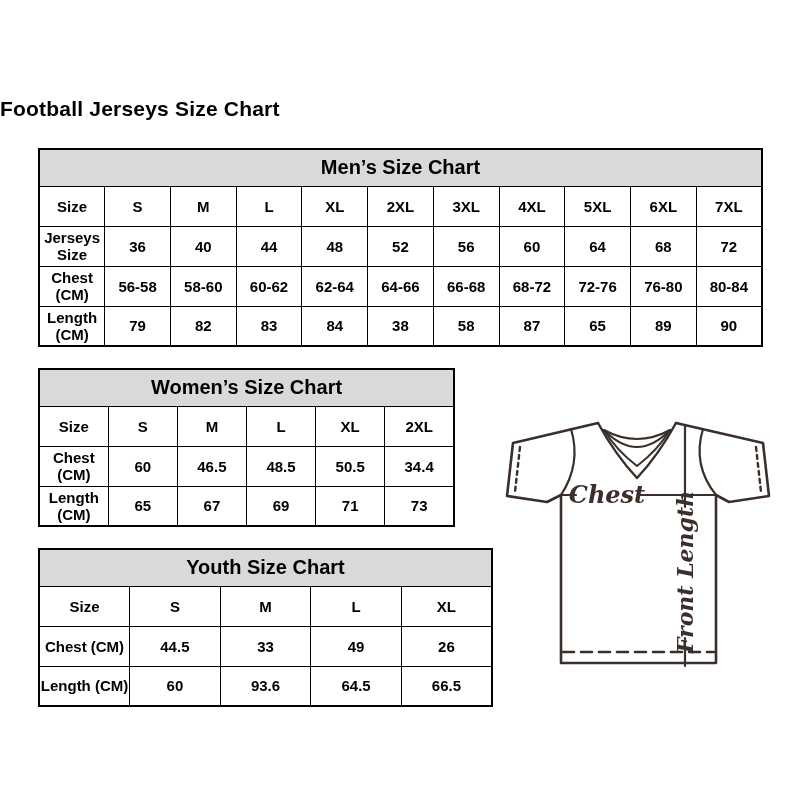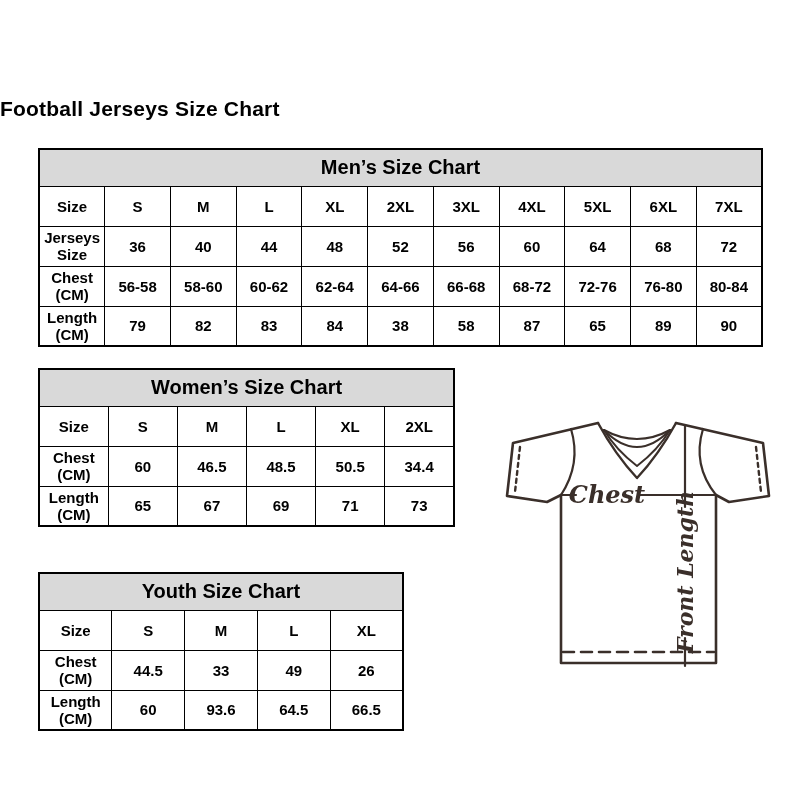--- a/index.html
+++ b/index.html
@@ -22,21 +22,21 @@
     font-weight:bold; font-size:15px; padding:0;
   }
   .size-table th.band {
     background:var(--header-bg,#d9d9d9);
     height:37px; font-size:20px;
   }
   .size-table tbody tr { height:40px; }
   .size-table td.label-col { width:110px; }
   #men   { left:38px; top:148px; width:725px; }
   #women { left:38px; top:368px; width:417px; }
-  #youth { left:38px; top:572px; width:366px; }
+  #youth { left:38px; top:548px; width:455px; }
   #jersey { position:absolute; left:500px; top:400px; }
   #jersey path, #jersey line {
     fill:none; stroke:var(--jersey-line,#3a2f2a);
     stroke-linecap:round; stroke-linejoin:round;
   }
   #jersey text {
     fill:var(--jersey-line,#3a2f2a);
     font-family:"DejaVu Serif", serif;
     font-style:italic; font-weight:bold;
   }

